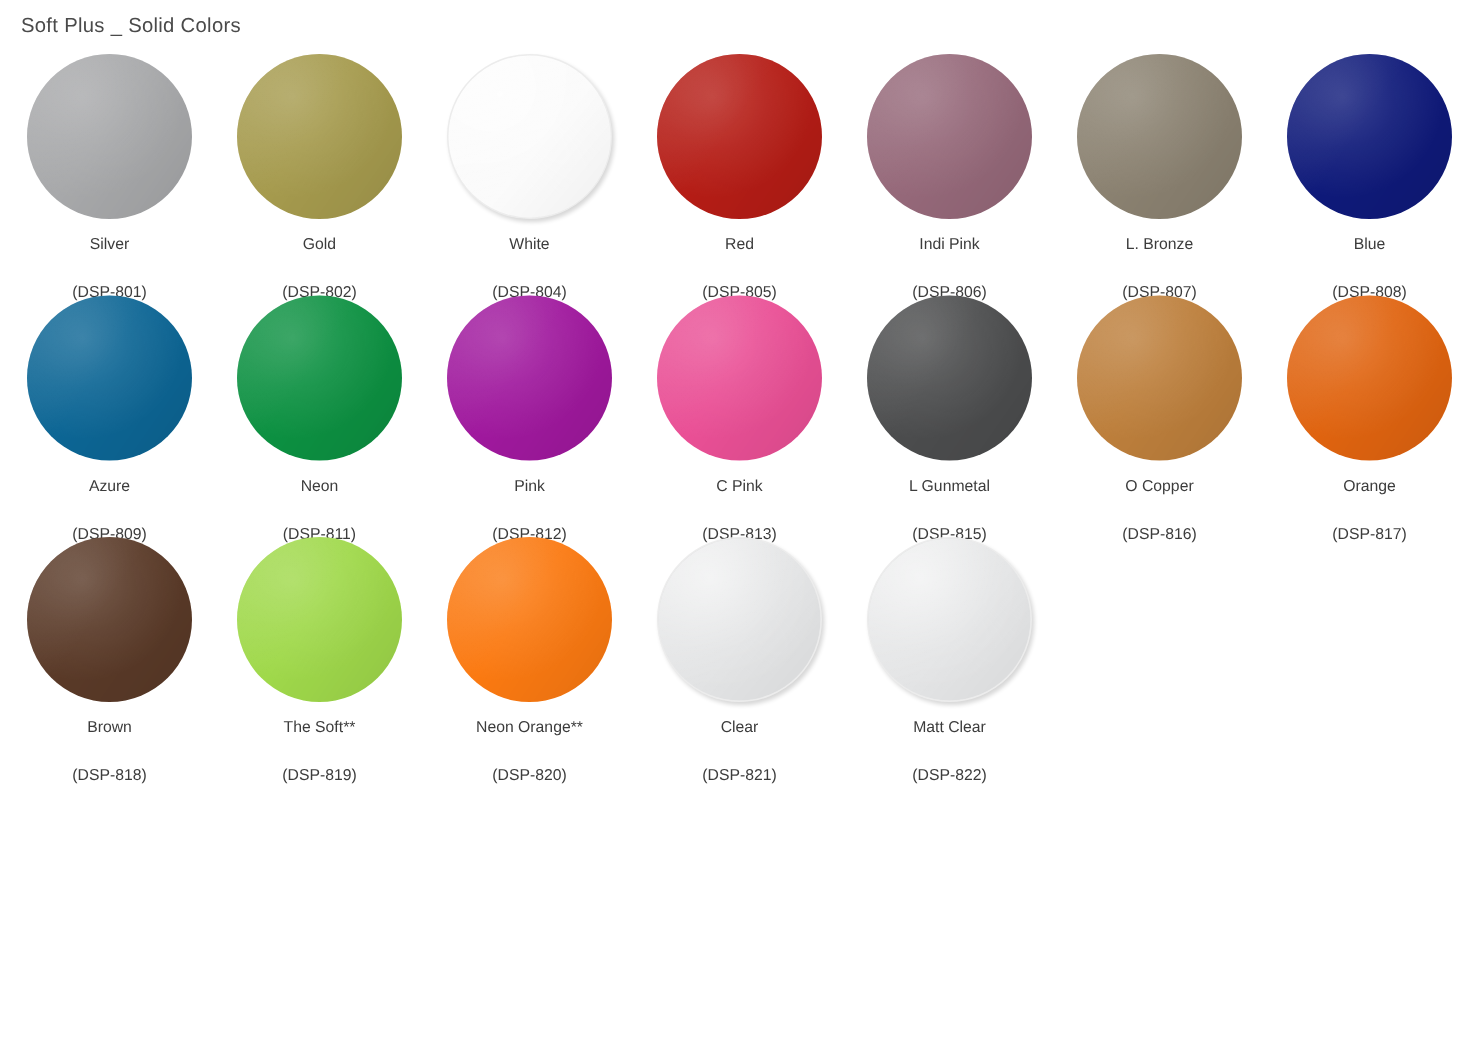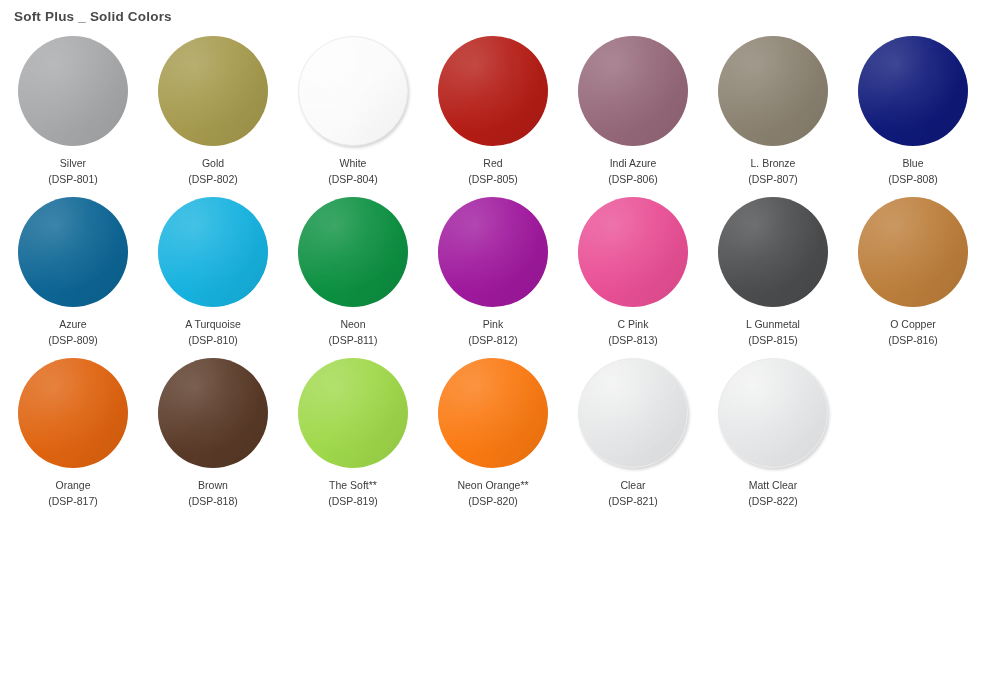--- a/index.html
+++ b/index.html
@@ -11,21 +11,21 @@
   body {
     width: 983px;
     height: 693px;
     font-family: "Liberation Sans", sans-serif;
     color: #3d3d3d;
     overflow: hidden;
     position: relative;
   }
   #page-title {
     font-size: 13.5px;
-    font-weight: bold;
+    font-weight: normal;
     color: #4a4a4a;
     letter-spacing: 0.2px;
     margin: 0;
     padding: 9px 0 0 14px;
     line-height: 16px;
   }
   #swatch-grid {
     display: grid;
     grid-template-columns: repeat(7, 140px);
     grid-auto-rows: 161px;
@@ -81,21 +81,21 @@
     color: #3c3c3c;
     text-align: center;
     margin-top: 11px;
     white-space: nowrap;
   }
   .swatch-code {
     font-size: 10.5px;
     line-height: 12px;
     color: #3c3c3c;
     text-align: center;
-    margin-top: 4px;
+    margin-top: 20px;
     white-space: nowrap;
   }
 </style>
 </head>
 <body style="background: rgb(255, 255, 255);">
 
 <h1 id="page-title">Soft Plus _ Solid Colors</h1>
 
 <div id="swatch-grid">
     <div class="swatch-cell">
@@ -123,21 +123,21 @@
       <div class="swatch-disc-wrap">
         <div class="swatch-disc" style="background: rgb(181, 29, 22);"></div>
       </div>
       <div class="swatch-label">Red</div>
       <div class="swatch-code">(DSP-805)</div>
     </div>
     <div class="swatch-cell">
       <div class="swatch-disc-wrap">
         <div class="swatch-disc" style="background: rgb(150, 105, 122);"></div>
       </div>
-      <div class="swatch-label">Indi Azure</div>
+      <div class="swatch-label">Indi Pink</div>
       <div class="swatch-code">(DSP-806)</div>
     </div>
     <div class="swatch-cell">
       <div class="swatch-disc-wrap">
         <div class="swatch-disc" style="background: rgb(139, 130, 113);"></div>
       </div>
       <div class="swatch-label">L. Bronze</div>
       <div class="swatch-code">(DSP-807)</div>
     </div>
     <div class="swatch-cell">
@@ -146,27 +146,20 @@
       </div>
       <div class="swatch-label">Blue</div>
       <div class="swatch-code">(DSP-808)</div>
     </div>
     <div class="swatch-cell">
       <div class="swatch-disc-wrap">
         <div class="swatch-disc" style="background: rgb(13, 102, 149);"></div>
       </div>
       <div class="swatch-label">Azure</div>
       <div class="swatch-code">(DSP-809)</div>
-    </div>
-    <div class="swatch-cell">
-      <div class="swatch-disc-wrap">
-        <div class="swatch-disc" style="background: rgb(23, 179, 224);"></div>
-      </div>
-      <div class="swatch-label">A Turquoise</div>
-      <div class="swatch-code">(DSP-810)</div>
     </div>
     <div class="swatch-cell">
       <div class="swatch-disc-wrap">
         <div class="swatch-disc" style="background: rgb(13, 145, 66);"></div>
       </div>
       <div class="swatch-label">Neon</div>
       <div class="swatch-code">(DSP-811)</div>
     </div>
     <div class="swatch-cell">
       <div class="swatch-disc-wrap">

